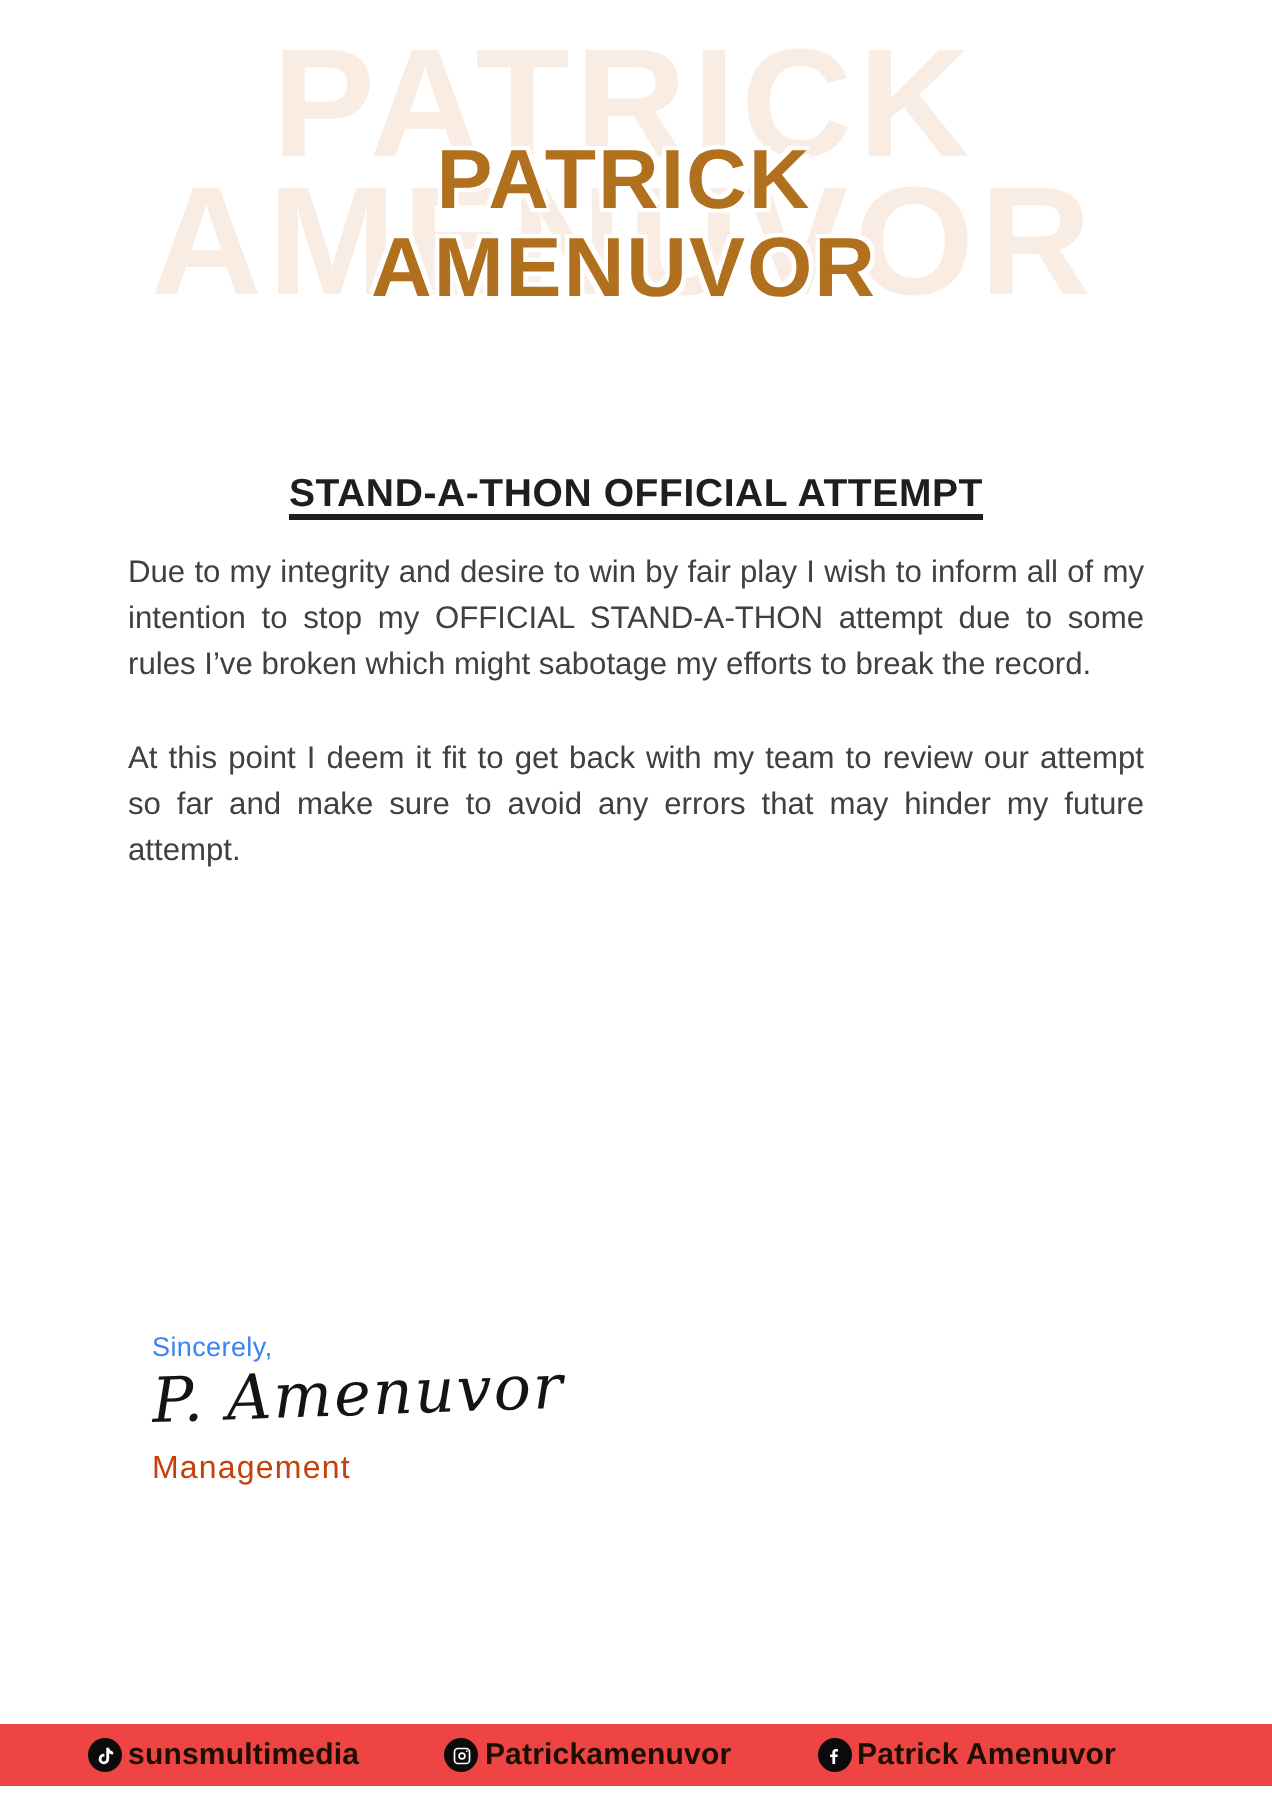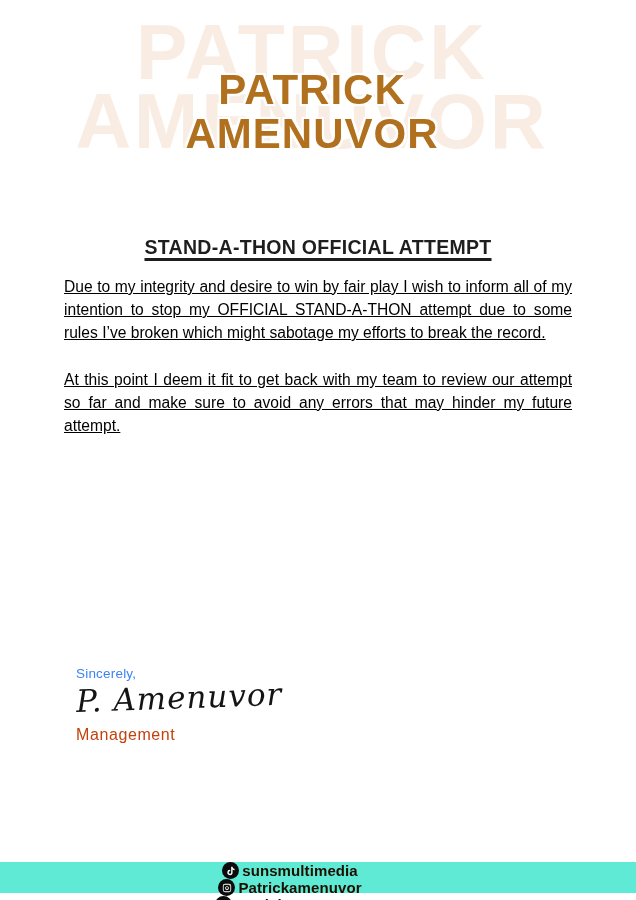--- a/index.html
+++ b/index.html
@@ -50,23 +50,22 @@
     color:#1e1e1e;
     letter-spacing:0.3px;
     text-decoration:underline;
     text-decoration-thickness:2.5px;
     text-underline-offset:4px;
   }
   .para {
     margin:24px 0 0 0;
     font-size:15.6px;
     line-height:23px;
-    color:#000000;
+    color:#404040;
     text-align:justify;
-    text-decoration:underline;
   }
   .para.first { margin-top:16px; }
   .para.tight { margin-top:0; text-align:left; }
 
   
   .sig-block { position:absolute; top:666px; left:76px; }
   .closing { font-size:13.5px; color:#3b82f6; letter-spacing:0.2px; }
   .signature {
     margin-top:2px;
     font-family:"DejaVu Serif", serif;
@@ -76,25 +75,24 @@
     letter-spacing:1px;
     transform:rotate(-2deg);
     transform-origin:left center;
   }
   .role { margin-top:7px; font-size:16px; color:#c2410c; letter-spacing:0.6px; }
 
   
   .footer {
     position:absolute; left:0; right:0; bottom:7px;
     height:31px;
-    background:#5eead4;
+    background:#ef4444;
     display:flex; align-items:center; justify-content:space-between;
-    padding:0 78px 0 22px;
+    padding:0 78px 0 44px;
     box-sizing:border-box;
-    flex-direction:column;
   }
   .social { display:flex; align-items:center; gap:3px; }
   .icon-circle {
     width:17px; height:17px; border-radius:50%;
     background:#0b0b0b;
     display:flex; align-items:center; justify-content:center;
     flex:0 0 auto;
   }
   .icon-circle svg { width:10px; height:10px; fill:#ffffff; display:block; }
   .handle {

